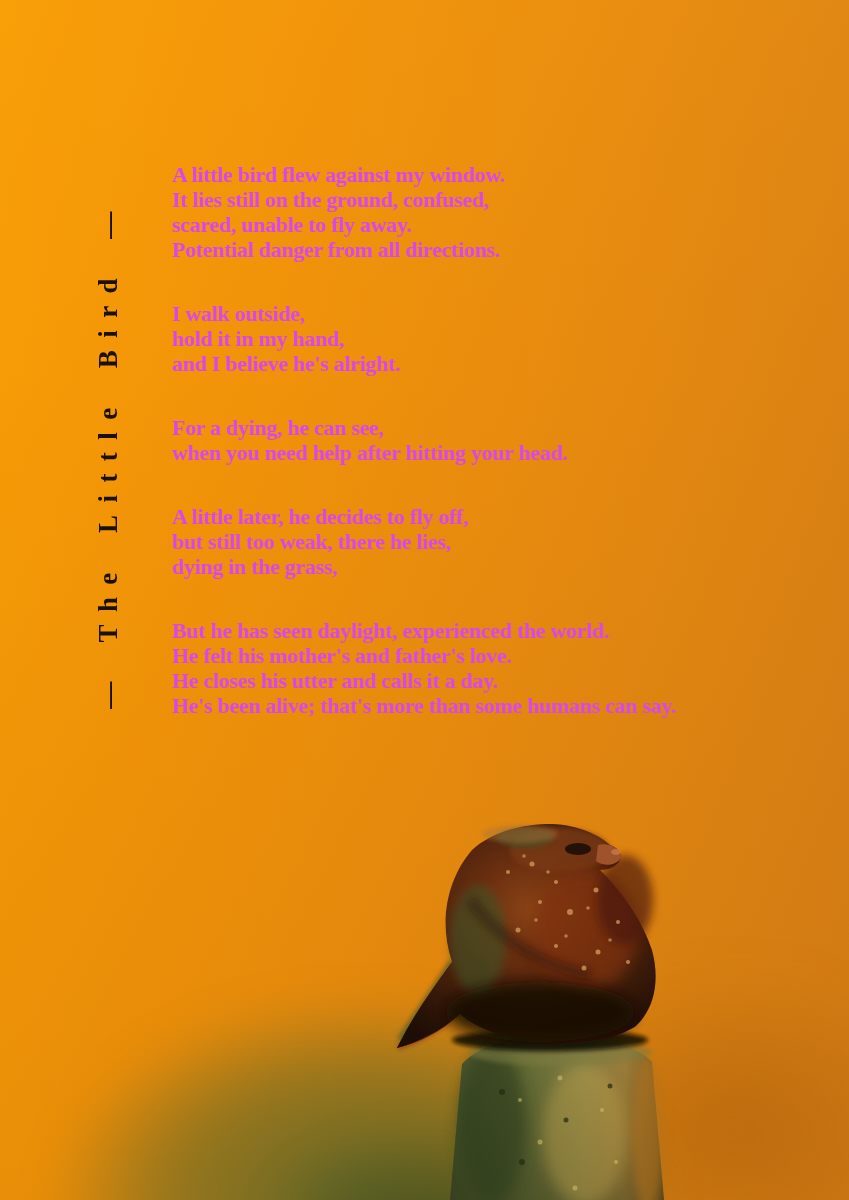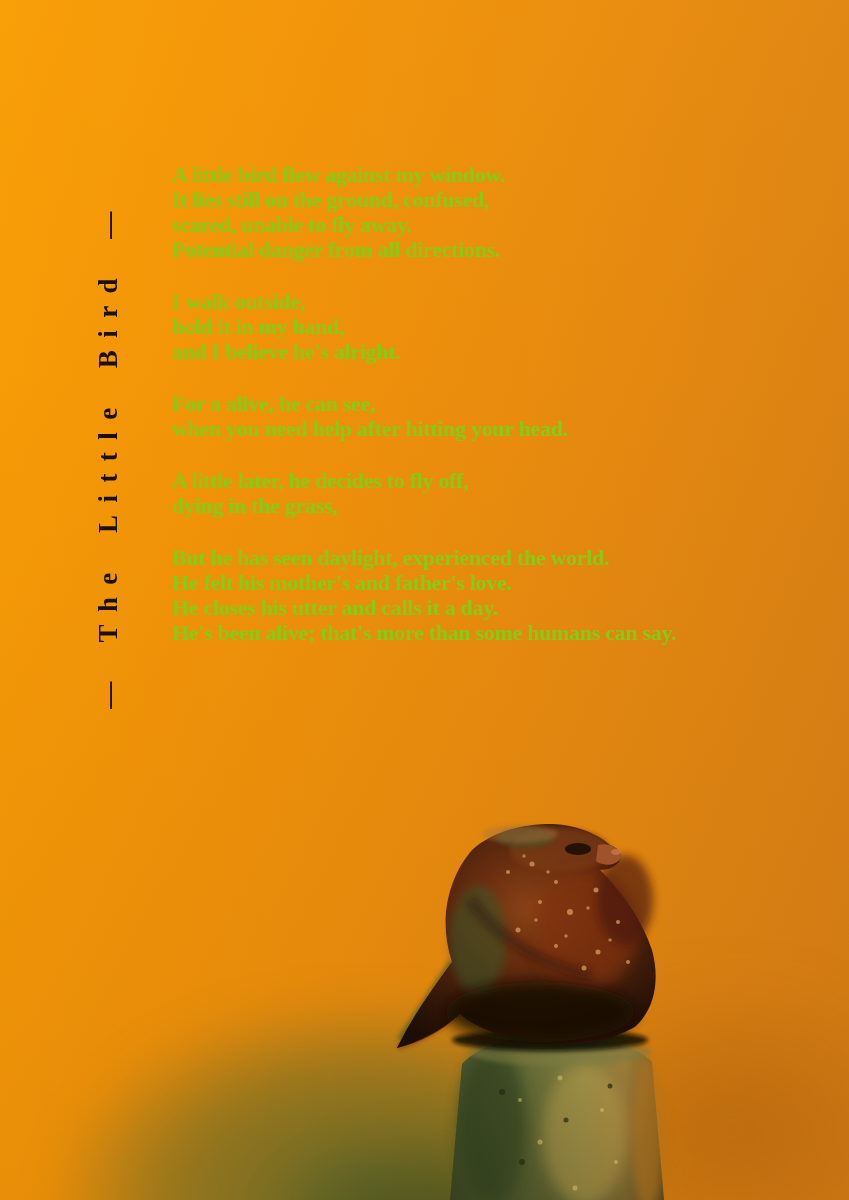--- a/index.html
+++ b/index.html
@@ -36,23 +36,23 @@
     position:absolute; left:86px; top:724px; width:540px; height:44px;
     transform-origin:0 0; transform:rotate(-90deg);
     font-weight:700; font-size:27px; line-height:44px;
     letter-spacing:0.46em; word-spacing:0.30em;
     color:#1b1006; text-align:center; white-space:nowrap;
   }
   
   .poem {
     position:absolute; left:172px; top:162px; width:600px;
     font-weight:700; font-size:22px; line-height:25px;
-    letter-spacing:-0.3px; color:#84cc16;
-  }
-  .stanza + .stanza { margin-top:27px; }
+    letter-spacing:-0.3px; color:#d946ef;
+  }
+  .stanza + .stanza { margin-top:39px; }
   .poem-line { white-space:nowrap; }
 </style>
 </head>
 <body>
 
 <div class="canvas">
 
   <div class="bg-base"></div>
   <div class="green-shadow"></div>
   <div class="green-shadow-2"></div>
@@ -180,25 +180,26 @@
       <div class="poem-line">It lies still on the ground, confused,</div>
       <div class="poem-line">scared, unable to fly away.</div>
       <div class="poem-line">Potential danger from all directions.</div>
     </div>
     <div class="stanza">
       <div class="poem-line">I walk outside,</div>
       <div class="poem-line">hold it in my hand,</div>
       <div class="poem-line">and I believe he's alright.</div>
     </div>
     <div class="stanza">
-      <div class="poem-line">For a alive, he can see,</div>
+      <div class="poem-line">For a dying, he can see,</div>
       <div class="poem-line">when you need help after hitting your head.</div>
     </div>
     <div class="stanza">
       <div class="poem-line">A little later, he decides to fly off,</div>
+      <div class="poem-line">but still too weak, there he lies,</div>
       <div class="poem-line">dying in the grass,</div>
     </div>
     <div class="stanza">
       <div class="poem-line">But he has seen daylight, experienced the world.</div>
       <div class="poem-line">He felt his mother's and father's love.</div>
       <div class="poem-line">He closes his utter and calls it a day.</div>
       <div class="poem-line">He's been alive; that's more than some humans can say.</div>
     </div>
   </div>
 

